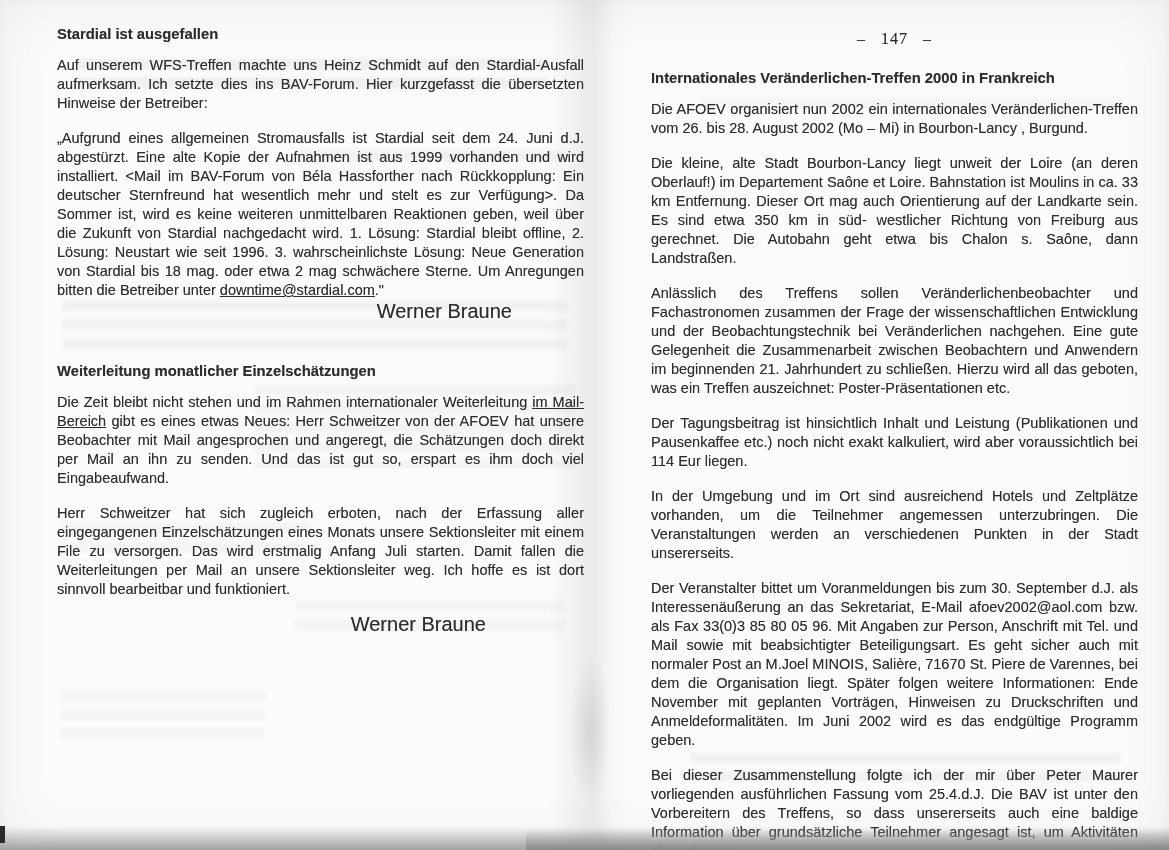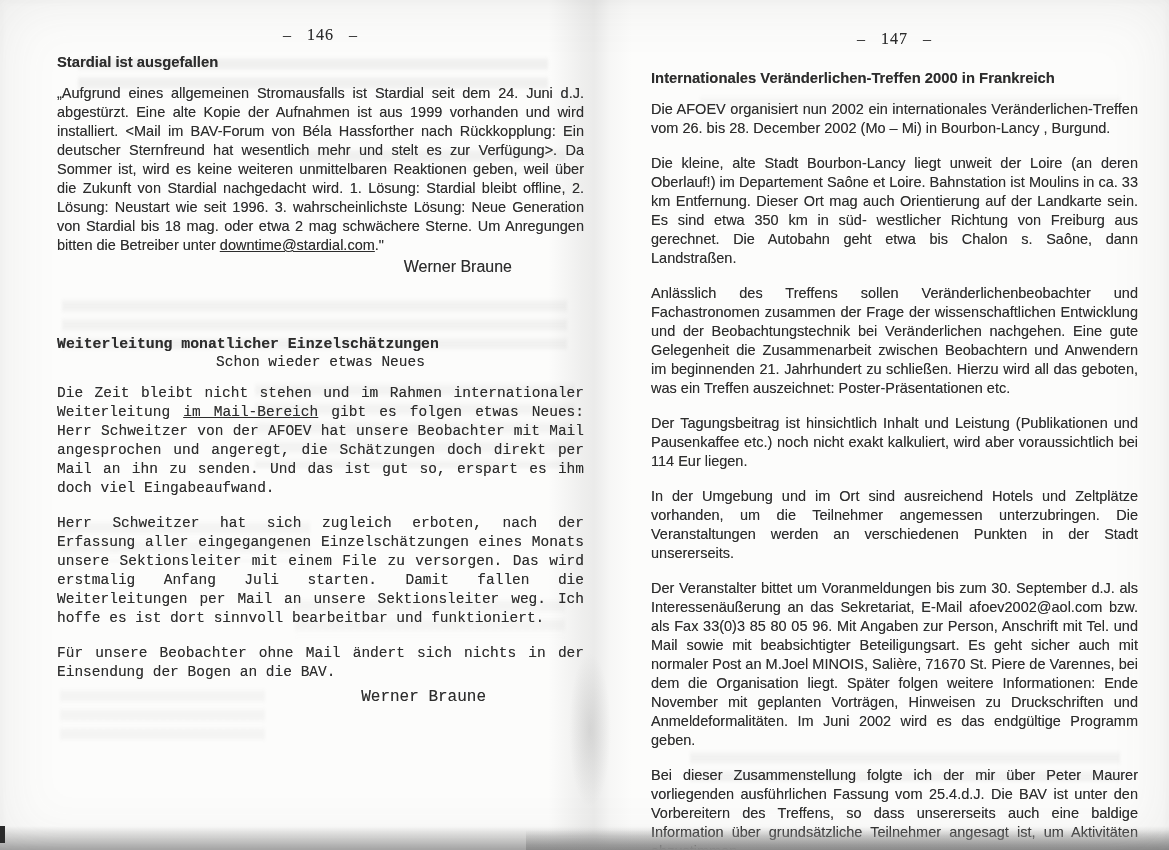--- a/index.html
+++ b/index.html
@@ -89,28 +89,28 @@
     margin: -12px 0 14px 0;
   }
   p.para {
     font-size: 14.5px;
     line-height: 19px;
     text-align: justify;
     margin: 0 0 16px 0;
   }
   .u { text-decoration: underline; }
   .sig {
-    font-size: 16px;
+    font-size: 20px;
     line-height: 19px;
     text-align: right;
     margin: 2px 0 0 0;
   }
   .sig-1 { padding-right: 72px; }
   .sig-2 { padding-right: 98px; margin-top: 6px; }
-  .article-2 { margin-top: 60px; font-family: Liberation Mono, monospace; }
+  .article-2 { margin-top: 42px; }
   .p-tight { margin-bottom: 0 !important; }
 </style>
 </head>
 <body>
 
 <div class="vignette"></div>
 <div class="gutter-shadow"></div>
 <div class="gutter-streak"></div>
 <div class="bottom-band"></div>
 <div class="bottom-band-darker"></div>
@@ -120,48 +120,46 @@
 <div class="smudge" style="left:300px; top:148px; width:265px; height:24px;"></div>
 <div class="smudge" style="left:62px;  top:298px; width:505px; height:52px; opacity:0.45;"></div>
 <div class="smudge" style="left:255px; top:382px; width:320px; height:86px; opacity:0.4;"></div>
 <div class="smudge" style="left:60px;  top:520px; width:250px; height:42px; opacity:0.35;"></div>
 <div class="smudge" style="left:295px; top:598px; width:270px; height:40px; opacity:0.35;"></div>
 <div class="smudge" style="left:60px;  top:688px; width:205px; height:58px; opacity:0.35;"></div>
 <div class="smudge" style="left:690px; top:750px; width:430px; height:32px; opacity:0.45;"></div>
 <div class="smudge" style="left:700px; top:95px;  width:420px; height:20px; opacity:0.3;"></div>
 
 <div class="page page-left">
-  <div class="pageno">– 146 –</div>
 
   <div class="article-title">Stardial ist ausgefallen</div>
 
+  <p class="para">Auf unserem WFS-Treffen machte uns Heinz Schmidt auf den Stardial-Ausfall aufmerksam. Ich setzte dies ins BAV-Forum. Hier kurzgefasst die übersetzten Hinweise der Betreiber:</p>
 
   <p class="para p-tight"><span>„Aufgrund eines allgemeinen Stromausfalls ist Stardial seit dem 24. Juni d.J. abgestürzt. Eine alte Kopie der Aufnahmen ist aus 1999 vorhanden und wird installiert. &lt;Mail im BAV-Forum von Béla Hassforther nach Rückkopplung: Ein deutscher Sternfreund hat wesentlich mehr und stelt es zur Verfügung&gt;. Da Sommer ist, wird es keine weiteren unmittelbaren Reaktionen geben, weil über die Zukunft von Stardial nachgedacht wird. 1. Lösung: Stardial bleibt offline, 2. Lösung: Neustart wie seit 1996. 3. wahrscheinlichste Lösung: Neue Generation von Stardial bis 18 mag. oder etwa 2 mag schwächere Sterne. Um Anregungen bitten die Betreiber unter </span><span class="u">downtime@stardial.com</span><span>."</span></p>
 
   <div class="sig sig-1">Werner Braune</div>
 
   <div class="article-2">
     <div class="article-title">Weiterleitung monatlicher Einzelschätzungen</div>
-    <div class="article-subtitle">Schon wieder etwas Neues</div>
 
-    <p class="para"><span>Die Zeit bleibt nicht stehen und im Rahmen internationaler Weiterleitung </span><span class="u">im Mail-Bereich</span><span> gibt es folgen etwas Neues: Herr Schweitzer von der AFOEV hat unsere Beobachter mit Mail angesprochen und angeregt, die Schätzungen doch direkt per Mail an ihn zu senden. Und das ist gut so, erspart es ihm doch viel Eingabeaufwand.</span></p>
+    <p class="para"><span>Die Zeit bleibt nicht stehen und im Rahmen internationaler Weiterleitung </span><span class="u">im Mail-Bereich</span><span> gibt es eines etwas Neues: Herr Schweitzer von der AFOEV hat unsere Beobachter mit Mail angesprochen und angeregt, die Schätzungen doch direkt per Mail an ihn zu senden. Und das ist gut so, erspart es ihm doch viel Eingabeaufwand.</span></p>
 
     <p class="para">Herr Schweitzer hat sich zugleich erboten, nach der Erfassung aller eingegangenen Einzelschätzungen eines Monats unsere Sektionsleiter mit einem File zu versorgen. Das wird erstmalig Anfang Juli starten. Damit fallen die Weiterleitungen per Mail an unsere Sektionsleiter weg. Ich hoffe es ist dort sinnvoll bearbeitbar und funktioniert.</p>
-    <p class="para p-tight">Für unsere Beobachter ohne Mail ändert sich nichts in der Einsendung der Bogen an die BAV.</p>
 
     <div class="sig sig-2">Werner Braune</div>
   </div>
 </div>
 
 <div class="page page-right">
   <div class="pageno" style="margin-bottom:22px;">– 147 –</div>
 
   <div class="article-title">Internationales  Veränderlichen-Treffen 2000 in Frankreich</div>
 
-  <p class="para">Die AFOEV organisiert nun 2002 ein internationales Veränderlichen-Treffen vom 26. bis 28. December 2002 (Mo – Mi) in Bourbon-Lancy , Burgund.</p>
+  <p class="para">Die AFOEV organisiert nun 2002 ein internationales Veränderlichen-Treffen vom 26. bis 28. August 2002 (Mo – Mi) in Bourbon-Lancy , Burgund.</p>
   <p class="para">Die kleine, alte Stadt Bourbon-Lancy liegt unweit der Loire (an deren Oberlauf!) im Departement Saône et Loire. Bahnstation ist Moulins in ca. 33 km Entfernung. Dieser Ort mag auch Orientierung auf der Landkarte sein. Es sind etwa 350 km in süd- westlicher Richtung von Freiburg aus gerechnet. Die Autobahn geht etwa bis Chalon s. Saône, dann Landstraßen.</p>
   <p class="para">Anlässlich des Treffens sollen Veränderlichenbeobachter und Fachastronomen zusammen der Frage der wissenschaftlichen Entwicklung und der Beobachtungstechnik bei Veränderlichen nachgehen. Eine gute Gelegenheit die Zusammenarbeit zwischen Beobachtern und Anwendern im beginnenden 21. Jahrhundert zu schließen. Hierzu wird all das geboten, was ein Treffen auszeichnet: Poster-Präsentationen etc.</p>
   <p class="para">Der Tagungsbeitrag ist hinsichtlich Inhalt und Leistung (Publikationen und Pausenkaffee etc.) noch nicht exakt kalkuliert, wird aber voraussichtlich bei 114 Eur liegen.</p>
   <p class="para">In der Umgebung und im Ort sind ausreichend Hotels und Zeltplätze vorhanden, um die Teilnehmer angemessen unterzubringen. Die Veranstaltungen werden an verschiedenen Punkten in der Stadt unsererseits.</p>
   <p class="para">Der Veranstalter bittet um Voranmeldungen bis zum 30. September d.J. als Interessenäußerung an das Sekretariat, E-Mail afoev2002@aol.com bzw. als Fax 33(0)3 85 80 05 96. Mit Angaben zur Person, Anschrift mit Tel. und Mail sowie mit beabsichtigter Beteiligungsart. Es geht sicher auch mit normaler Post an M.Joel MINOIS, Salière, 71670 St. Piere de Varennes, bei dem die Organisation liegt. Später folgen weitere Informationen: Ende November mit geplanten Vorträgen, Hinweisen zu Druckschriften und Anmeldeformalitäten. Im Juni 2002 wird es das endgültige Programm geben.</p>
   <p class="para p-tight">Bei dieser Zusammenstellung folgte ich der mir über Peter Maurer vorliegenden ausführlichen Fassung vom 25.4.d.J. Die BAV ist unter den Vorbereitern des Treffens, so dass unsererseits auch eine baldige Information über grundsätzliche Teilnehmer angesagt ist, um Aktivitäten abzustimmen.</p>
   <p class="para p-tight"><span>Auf der Homepage der AFOEV ist mehr über die Tagung nachzulesen:</span><br></p>
 
 </div>
 

